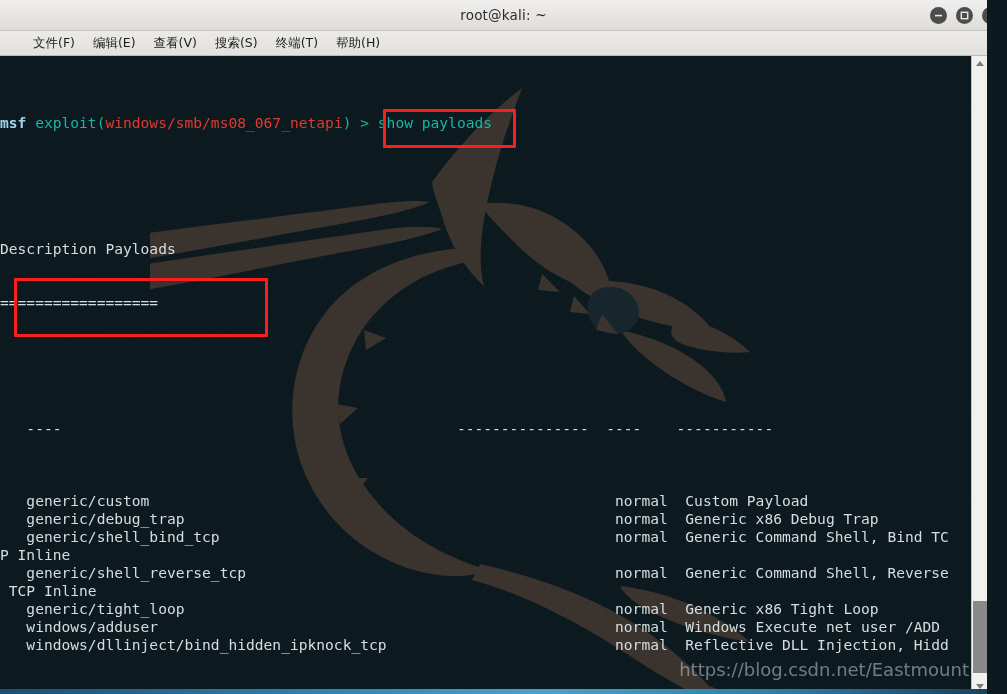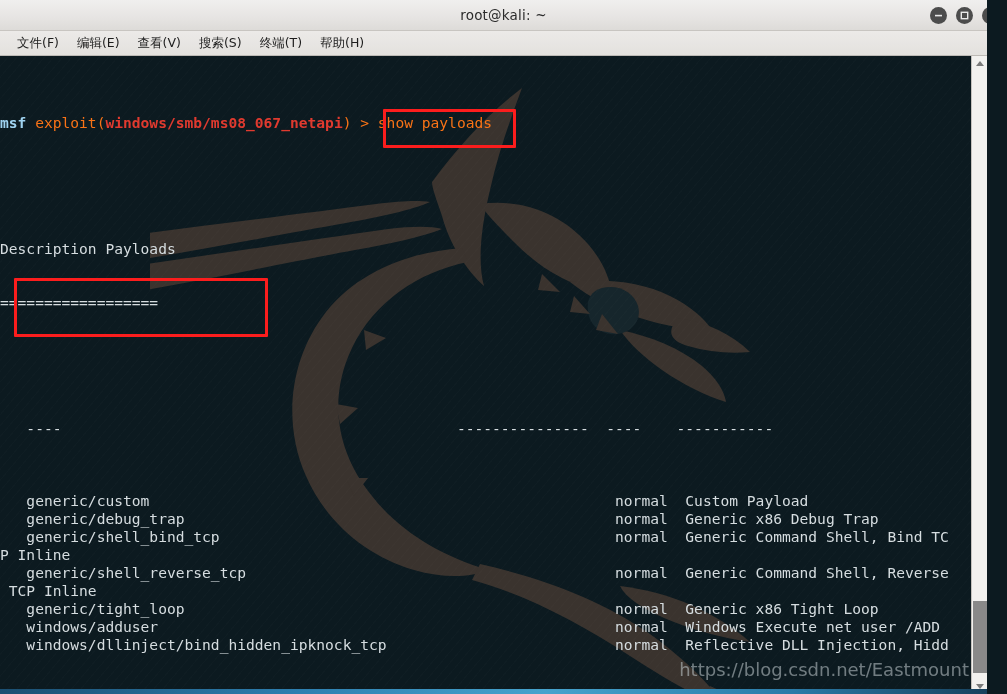--- a/index.html
+++ b/index.html
@@ -44,21 +44,21 @@
   }
   .wbtn svg { display: block; }
 
   
   #menubar {
     position: absolute; top: 31px; left: 0;
     width: 1007px; height: 25px;
     background: linear-gradient(to bottom,#eceae8 0%, #e3e1de 100%);
     border-bottom: 1px solid #bdbab6;
     display: flex; align-items: center;
-    padding-left: 8px;
+    padding-left: 24px;
   }
   .menu-item {
     font-family: "DejaVu Sans", sans-serif;
     font-size: 12.5px;
     color: #1d1d1d;
     padding: 2px 9px;
     white-space: nowrap;
     cursor: default;
   }
 
@@ -97,22 +97,22 @@
     padding: 4px 0 0 0;
     font-family: "DejaVu Sans Mono", monospace;
     font-size: 14.6px;
     line-height: 18px;
     color: #d6dde0;
     white-space: pre;
     letter-spacing: 0px;
   }
   .ln { height: 18px; white-space: pre; }
   .c-prompt  { color: #9fd3f0; font-weight: bold; }
-  .c-white   { color: #f97316; }
-  .c-red     { color: #e03a2f; font-weight: bold; }
+  .c-white   { color: #14b8a6; }
+  .c-red     { color: #e03a2f; font-weight: normal; }
 
   
   .annot {
     position: absolute;
     border: 3px solid #fc1d1d;
     z-index: 5;
     pointer-events: none;
     border-radius: 1px;
   }
   #annot-cmd  { left: 383px; top: 53px;  width: 133px; height: 39px; }

